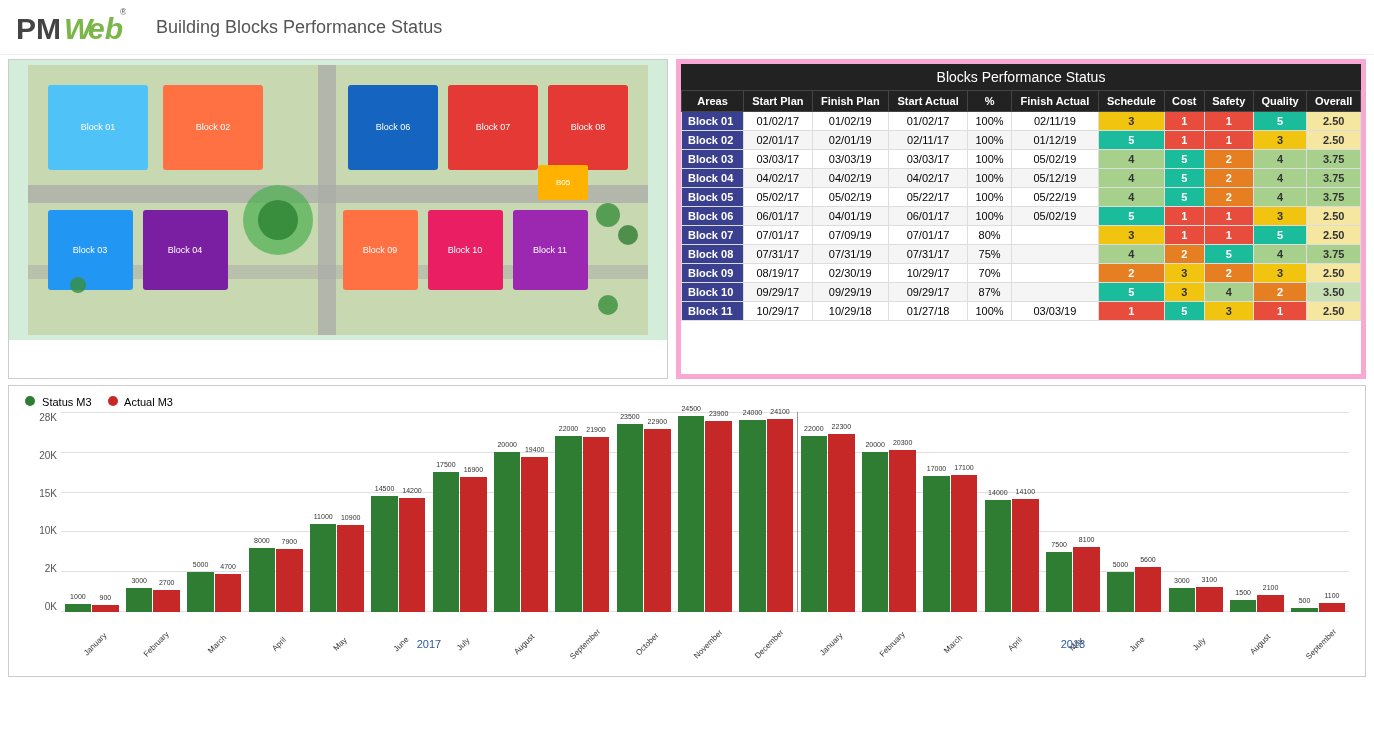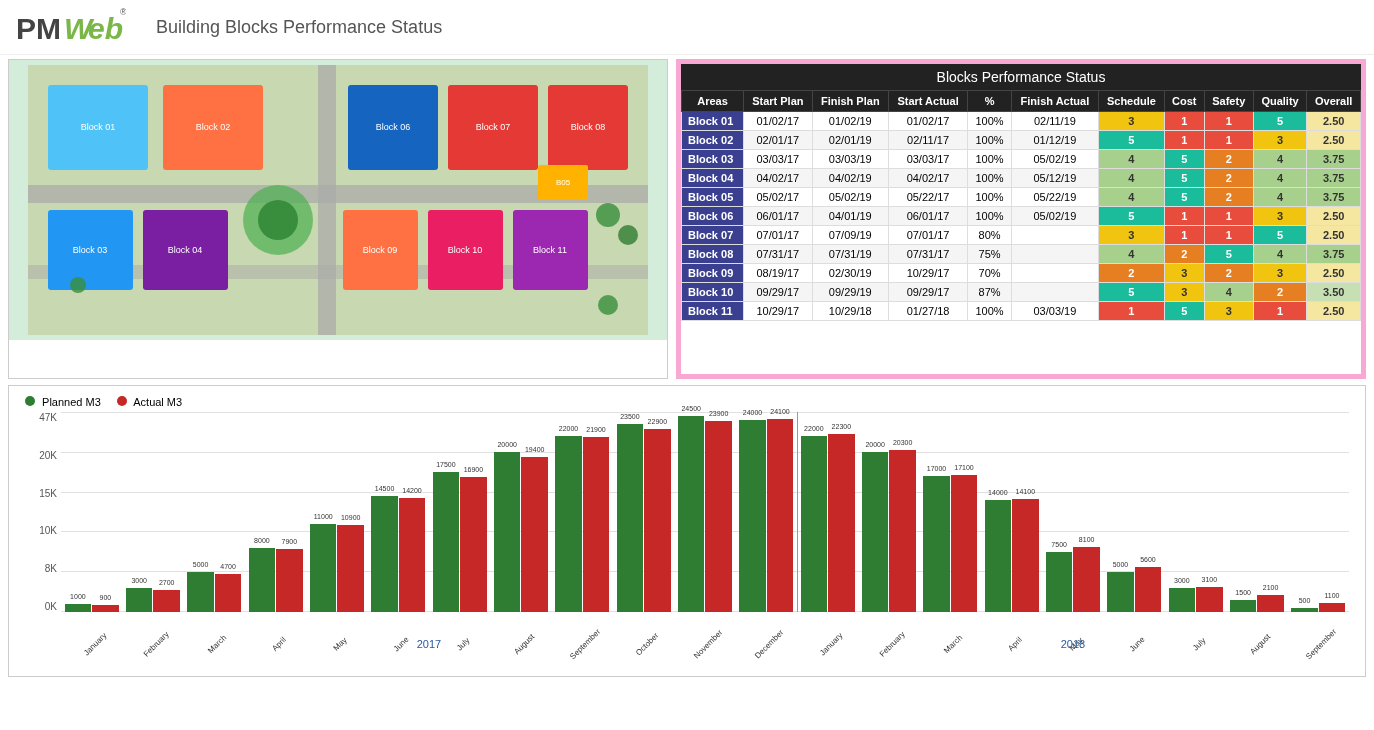--- a/index.html
+++ b/index.html
@@ -280,35 +280,35 @@
       </table>
     </div>
 
   </div>
 
   <div class="bottom-panel">
     <div class="chart-area">
       <div class="chart-legend">
         <span>
           <span class="legend-dot" style="background:#2e7d32; display:inline-block;"></span>
-          <span>Planned M3</span>
+          <span>Status M3</span>
         </span>
         <span>
           <span class="legend-dot" style="background:#c62828; display:inline-block;"></span>
           <span>Actual M3</span>
         </span>
       </div>
       <div id="chart-container" style="position:relative; height:240px; display:flex;">
       <div style="width: 36px; display: flex; flex-direction: column-reverse; justify-content: space-between; font-size: 10px; color: rgb(85, 85, 85); text-align: right; padding-right: 4px; padding-bottom: 40px;">
             <div>0K</div>
-            <div>8K</div>
+            <div>2K</div>
             <div>10K</div>
             <div>15K</div>
             <div>20K</div>
-            <div>47K</div>
+            <div>28K</div>
           </div>
           <div style="flex: 1 1 0%; position: relative; display: flex; flex-direction: column;">
             <div style="position: absolute; inset: 0px 0px 40px; display: flex; flex-direction: column-reverse; justify-content: space-between; pointer-events: none;">
               <div style="border-top: 1px solid rgb(224, 224, 224); width: 100%;"></div>
               <div style="border-top: 1px solid rgb(224, 224, 224); width: 100%;"></div>
               <div style="border-top: 1px solid rgb(224, 224, 224); width: 100%;"></div>
               <div style="border-top: 1px solid rgb(224, 224, 224); width: 100%;"></div>
               <div style="border-top: 1px solid rgb(224, 224, 224); width: 100%;"></div>
               <div style="border-top: 1px solid rgb(224, 224, 224); width: 100%;"></div>
             </div>

